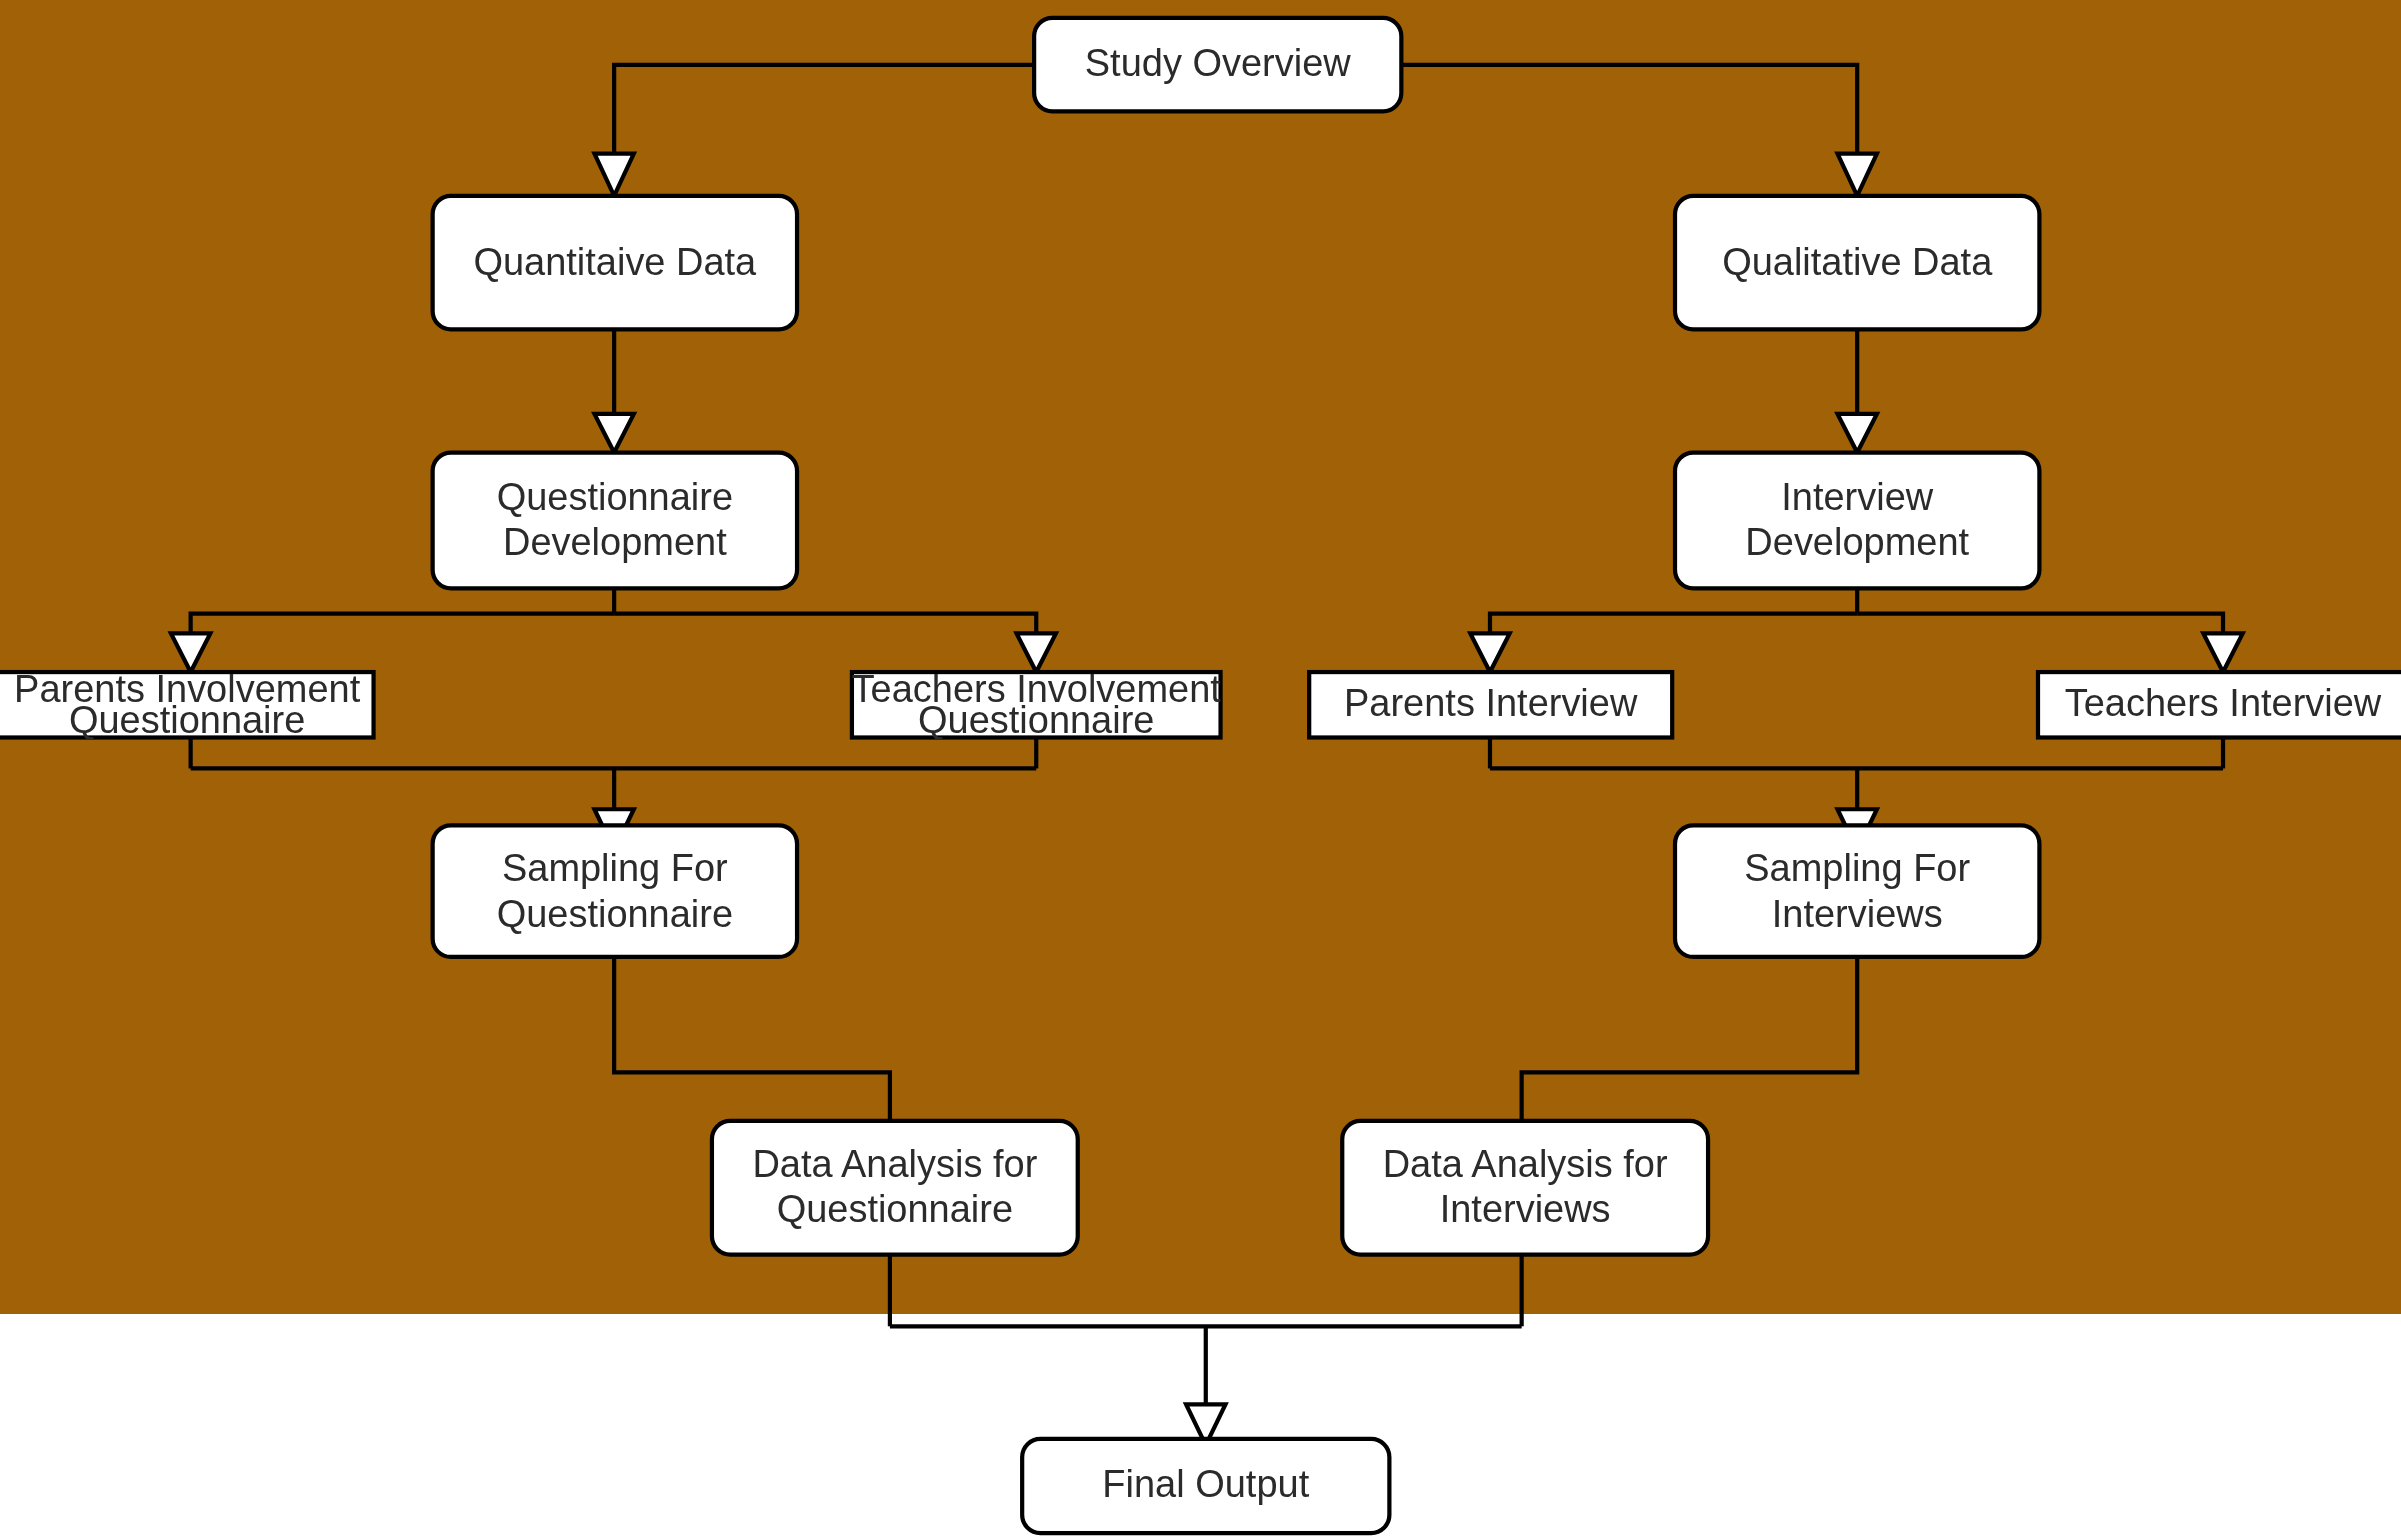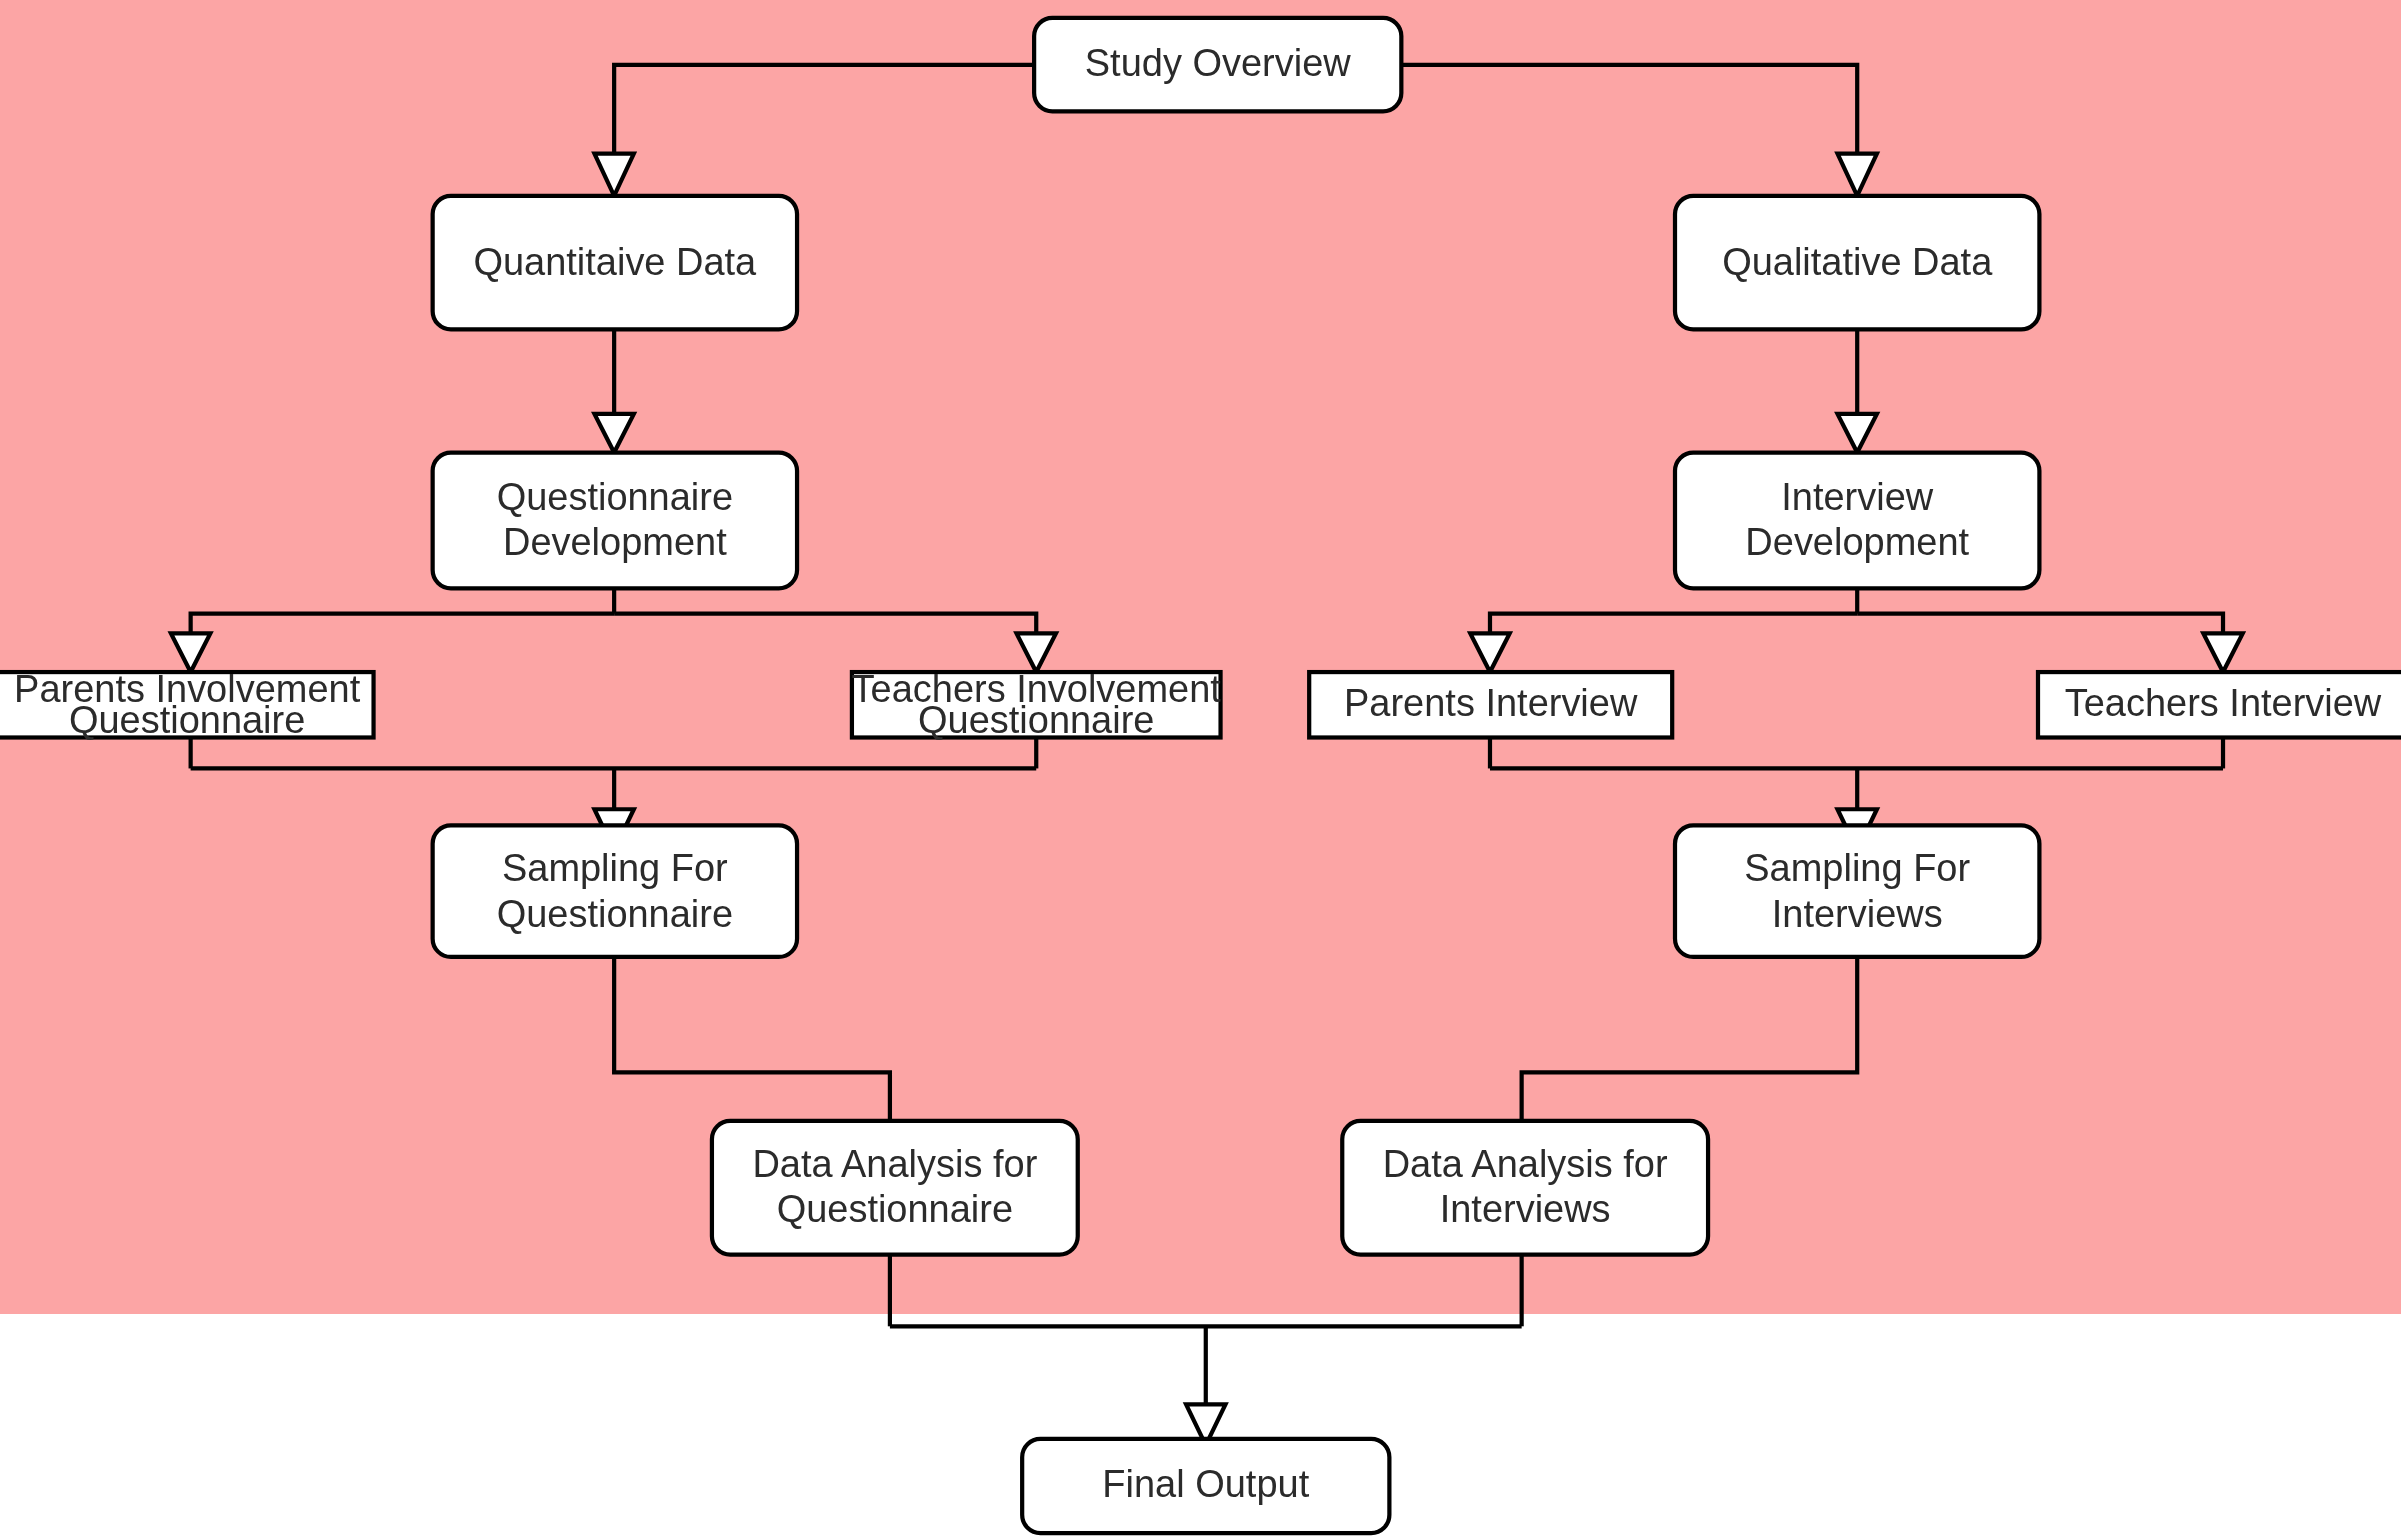--- a/index.html
+++ b/index.html
@@ -11,21 +11,21 @@
   body {
     width: 2401px;
     height: 1539px;
     font-family: "Liberation Sans", sans-serif;
     overflow: hidden;
   }
   #flowchart-root {
     position: relative;
     width: 2401px;
     height: 1314px;
-    background: #fca5a5;
+    background: #a16207;
   }
   svg#flow-svg {
     display: block;
     width: 2401px;
     height: 1539px;
   }
   .node-shape {
     fill: #ffffff;
     stroke: #000000;
     stroke-width: 6;

